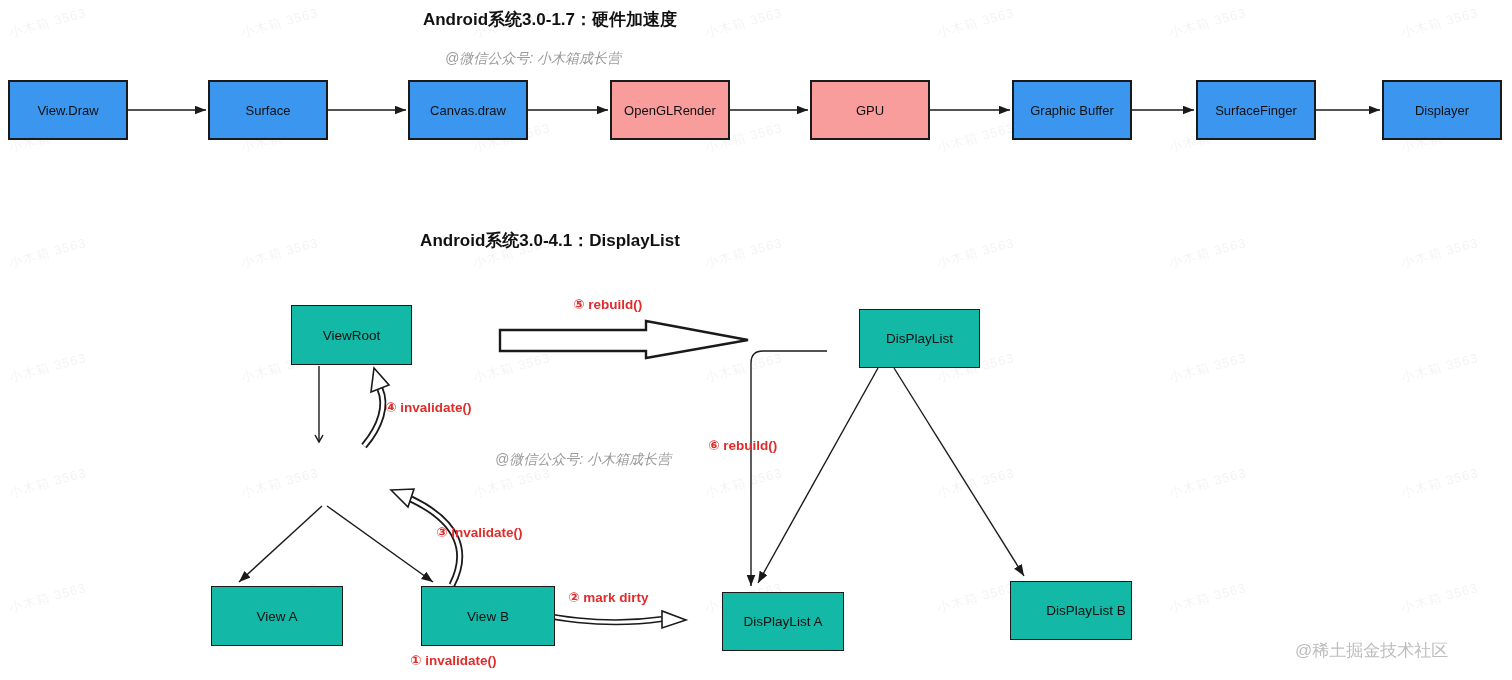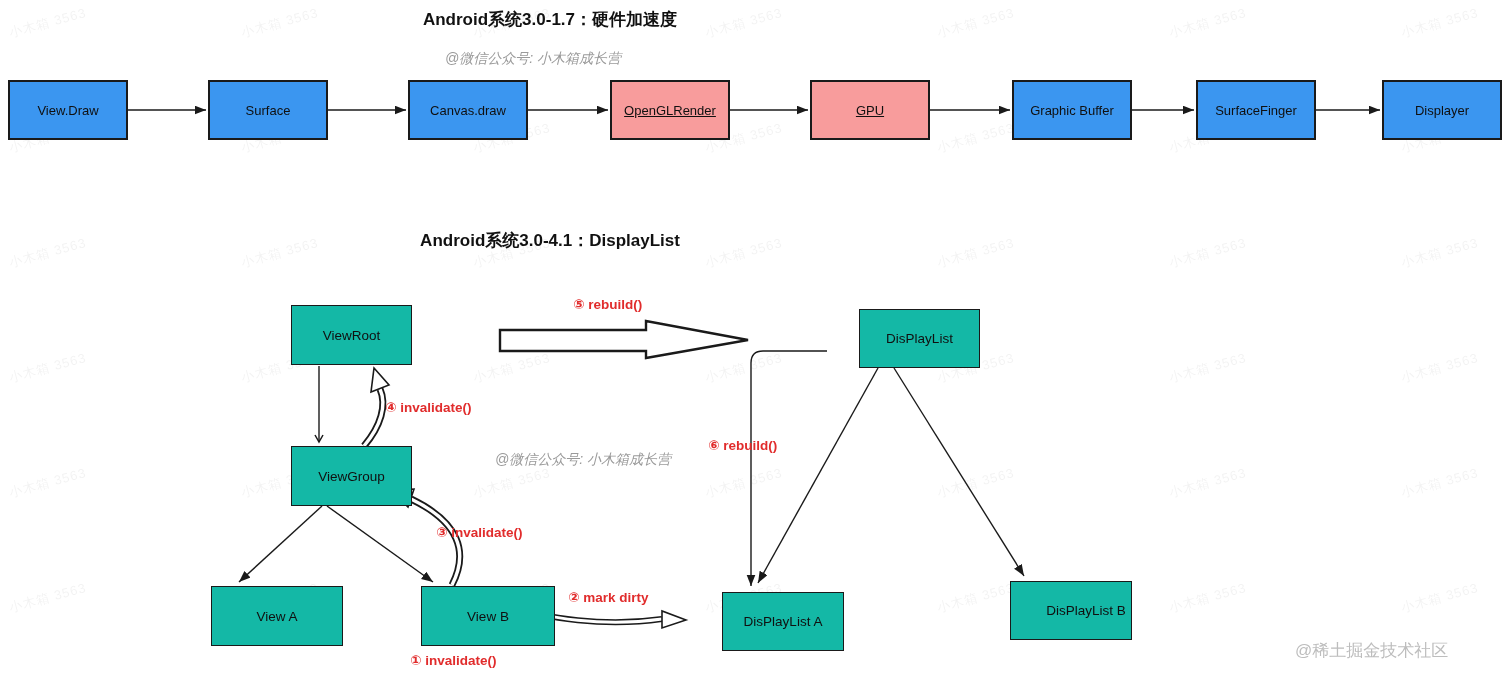--- a/index.html
+++ b/index.html
@@ -21,21 +21,21 @@
     position:absolute;font-size:14px;font-style:italic;color:#9a9a9a;
     text-align:center;width:600px;white-space:nowrap;
   }
   
   .fbox{
     position:absolute;width:120px;height:60px;border:2px solid #1a1a1a;
     display:flex;align-items:center;justify-content:center;
     font-size:13px;color:#101010;box-sizing:border-box;text-align:center;
   }
   .fbox.blue{background:#3b96f0;}
-  .fbox.pink{background:#f89c9c;text-decoration:underline;}
+  .fbox.pink{background:#f89c9c;}
   
   .node{
     position:absolute;border:1.5px solid #1a1a1a;background:#14b8a6;
     display:flex;align-items:center;justify-content:center;
     font-size:13.5px;color:#101010;box-sizing:border-box;text-align:center;margin-left:32px;
   }
   
   .rlabel{
     position:absolute;font-size:13.5px;font-weight:bold;color:#e12c2c;white-space:nowrap;
   }
@@ -150,21 +150,20 @@
   <div class="fbox pink" style="left:610px;top:80px;">OpenGLRender</div>
   <div class="fbox pink" style="left:810px;top:80px;">GPU</div>
   <div class="fbox blue" style="left:1012px;top:80px;">Graphic Buffer</div>
   <div class="fbox blue" style="left:1196px;top:80px;">SurfaceFinger</div>
   <div class="fbox blue" style="left:1382px;top:80px;">Displayer</div>
 
   <div class="title" style="left:250px;top:229px;">Android系统3.0-4.1：DisplayList</div>
   <div class="wm" style="left:283px;top:451px;">@微信公众号: 小木箱成长营</div>
 
   <div class="node" style="left:259px;top:305px;width:121px;height:60px;">ViewRoot</div>
-  <div class="node" style="left:259px;top:446px;width:121px;height:60px;">ViewGroup</div>
   <div class="node" style="left:179px;top:586px;width:132px;height:60px;">View A</div>
   <div class="node" style="left:389px;top:586px;width:134px;height:60px;">View B</div>
   <div class="node" style="left:827px;top:309px;width:121px;height:59px;">DisPlayList</div>
   <div class="node" style="left:690px;top:592px;width:122px;height:59px;">DisPlayList A</div>
   <div class="node" style="left:978px;top:581px;width:122px;height:59px;padding-left:30px;">DisPlayList B</div>
 
   <div class="rlabel" style="left:410px;top:652px;">① invalidate()</div>
   <div class="rlabel" style="left:568px;top:589px;">② mark dirty</div>
   <div class="rlabel" style="left:436px;top:524px;">③ invalidate()</div>
   <div class="rlabel" style="left:385px;top:399px;">④ invalidate()</div>

